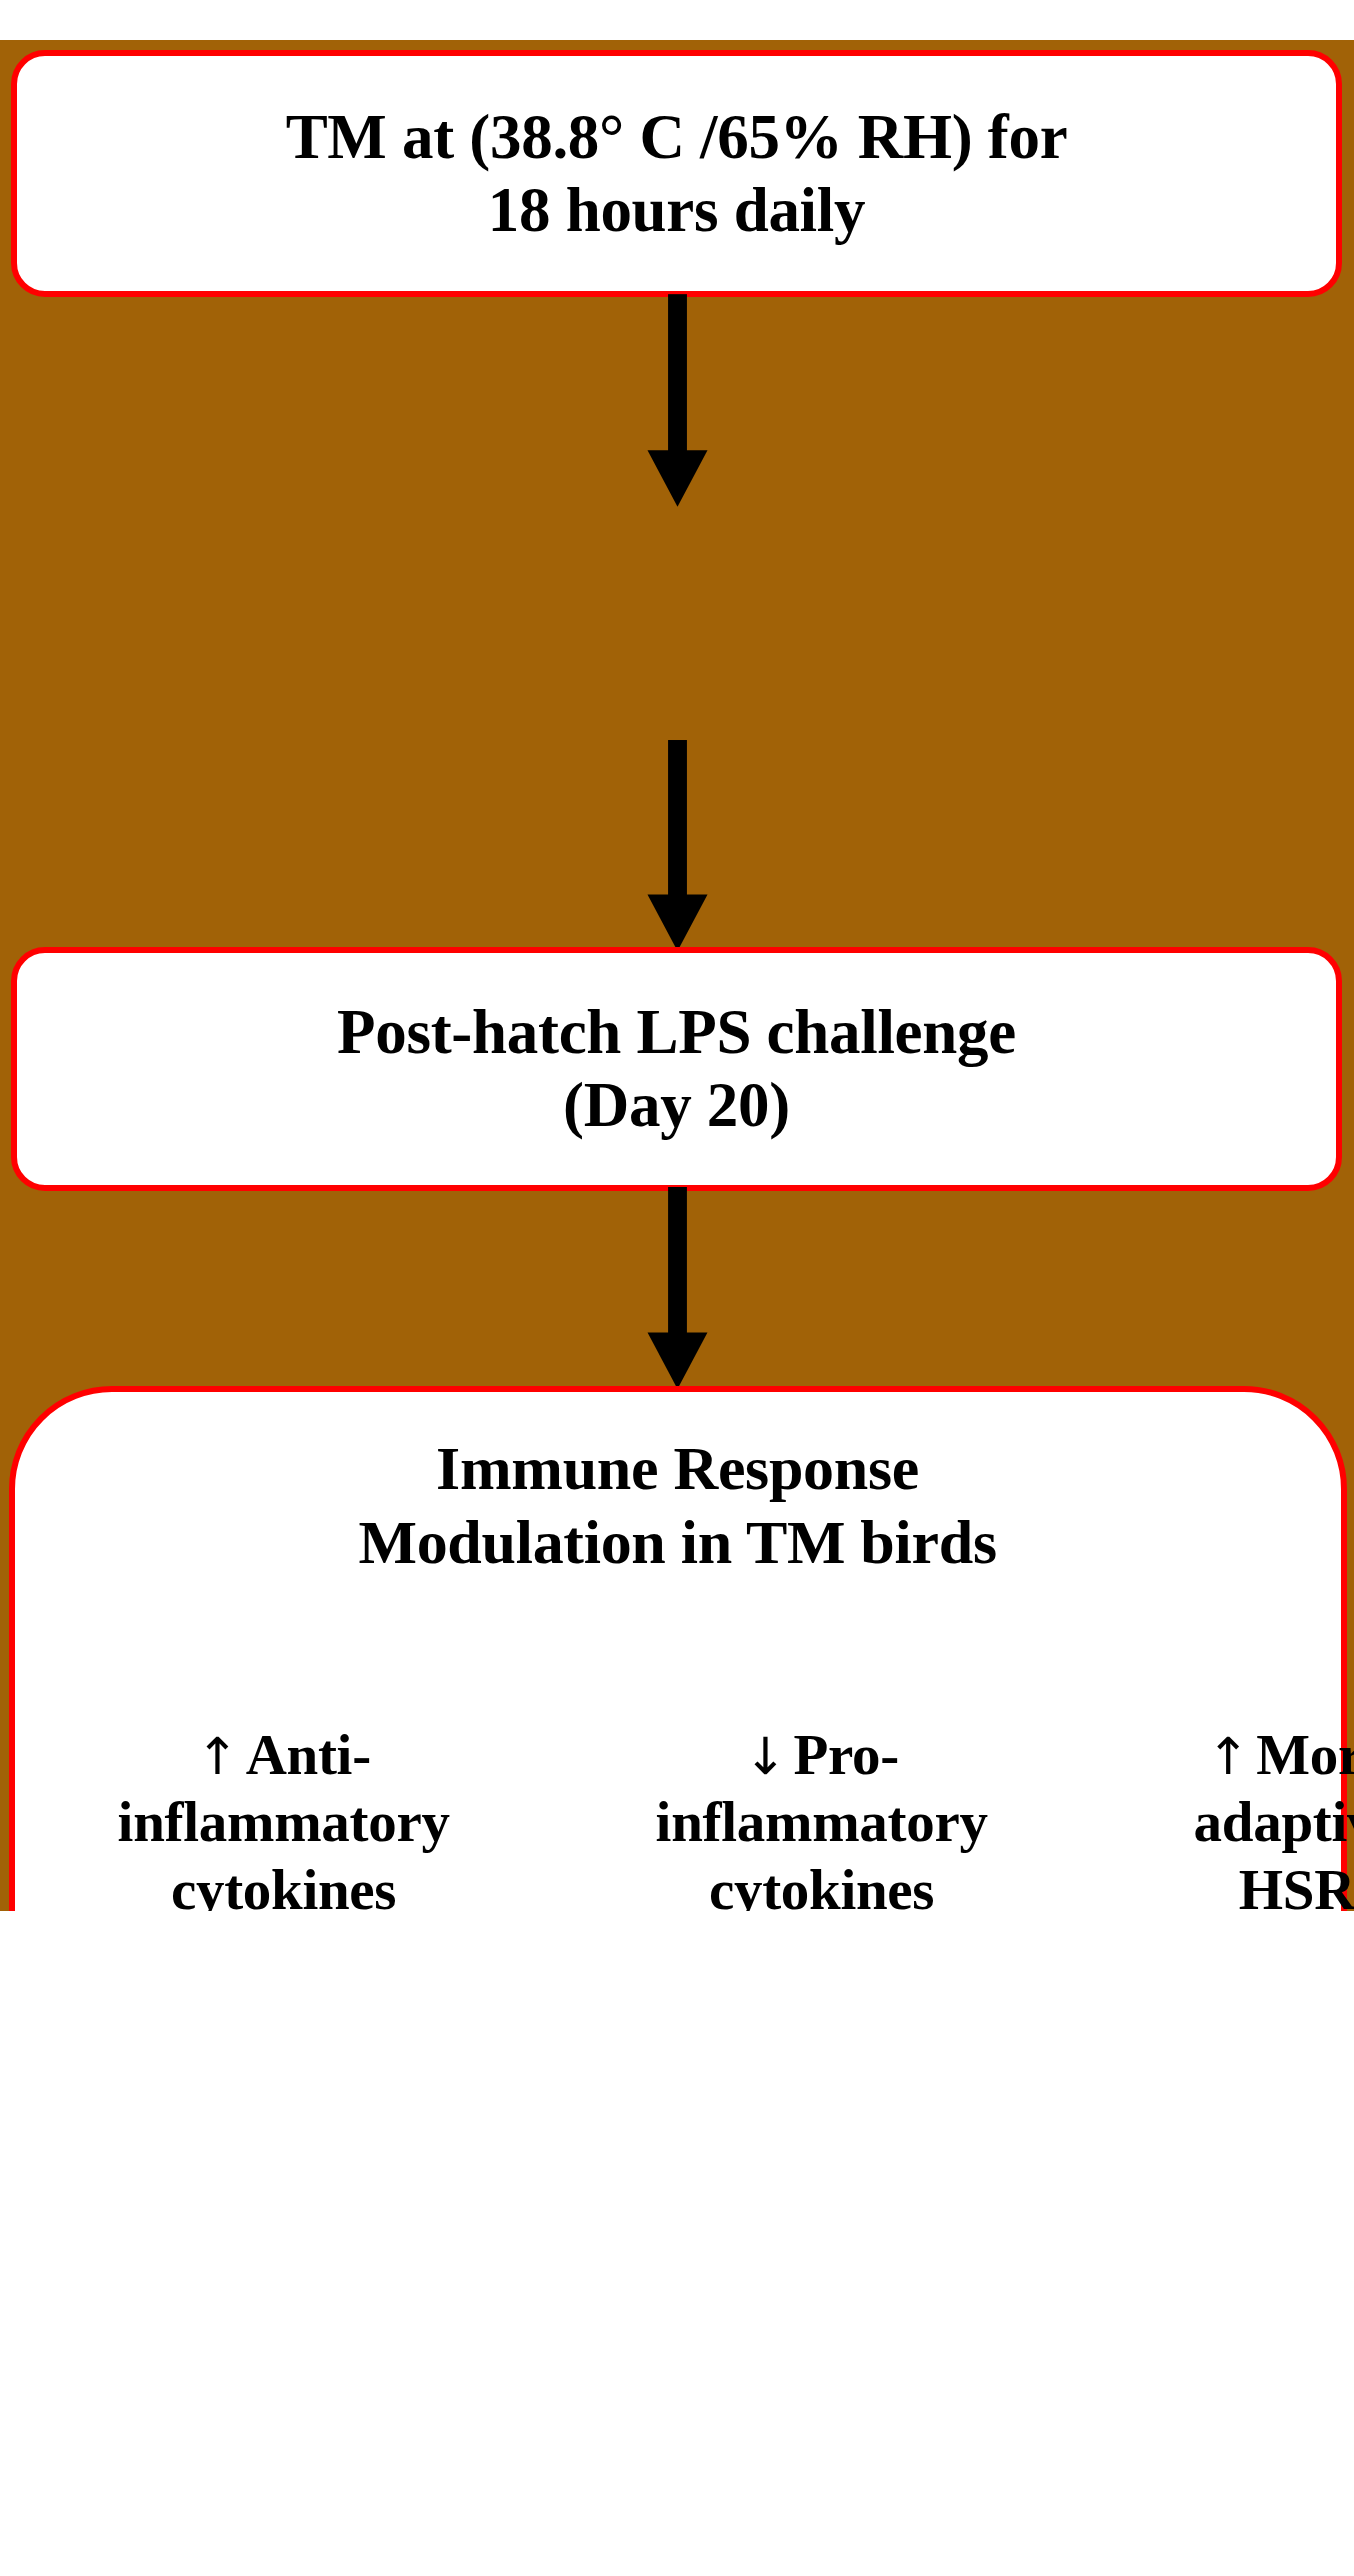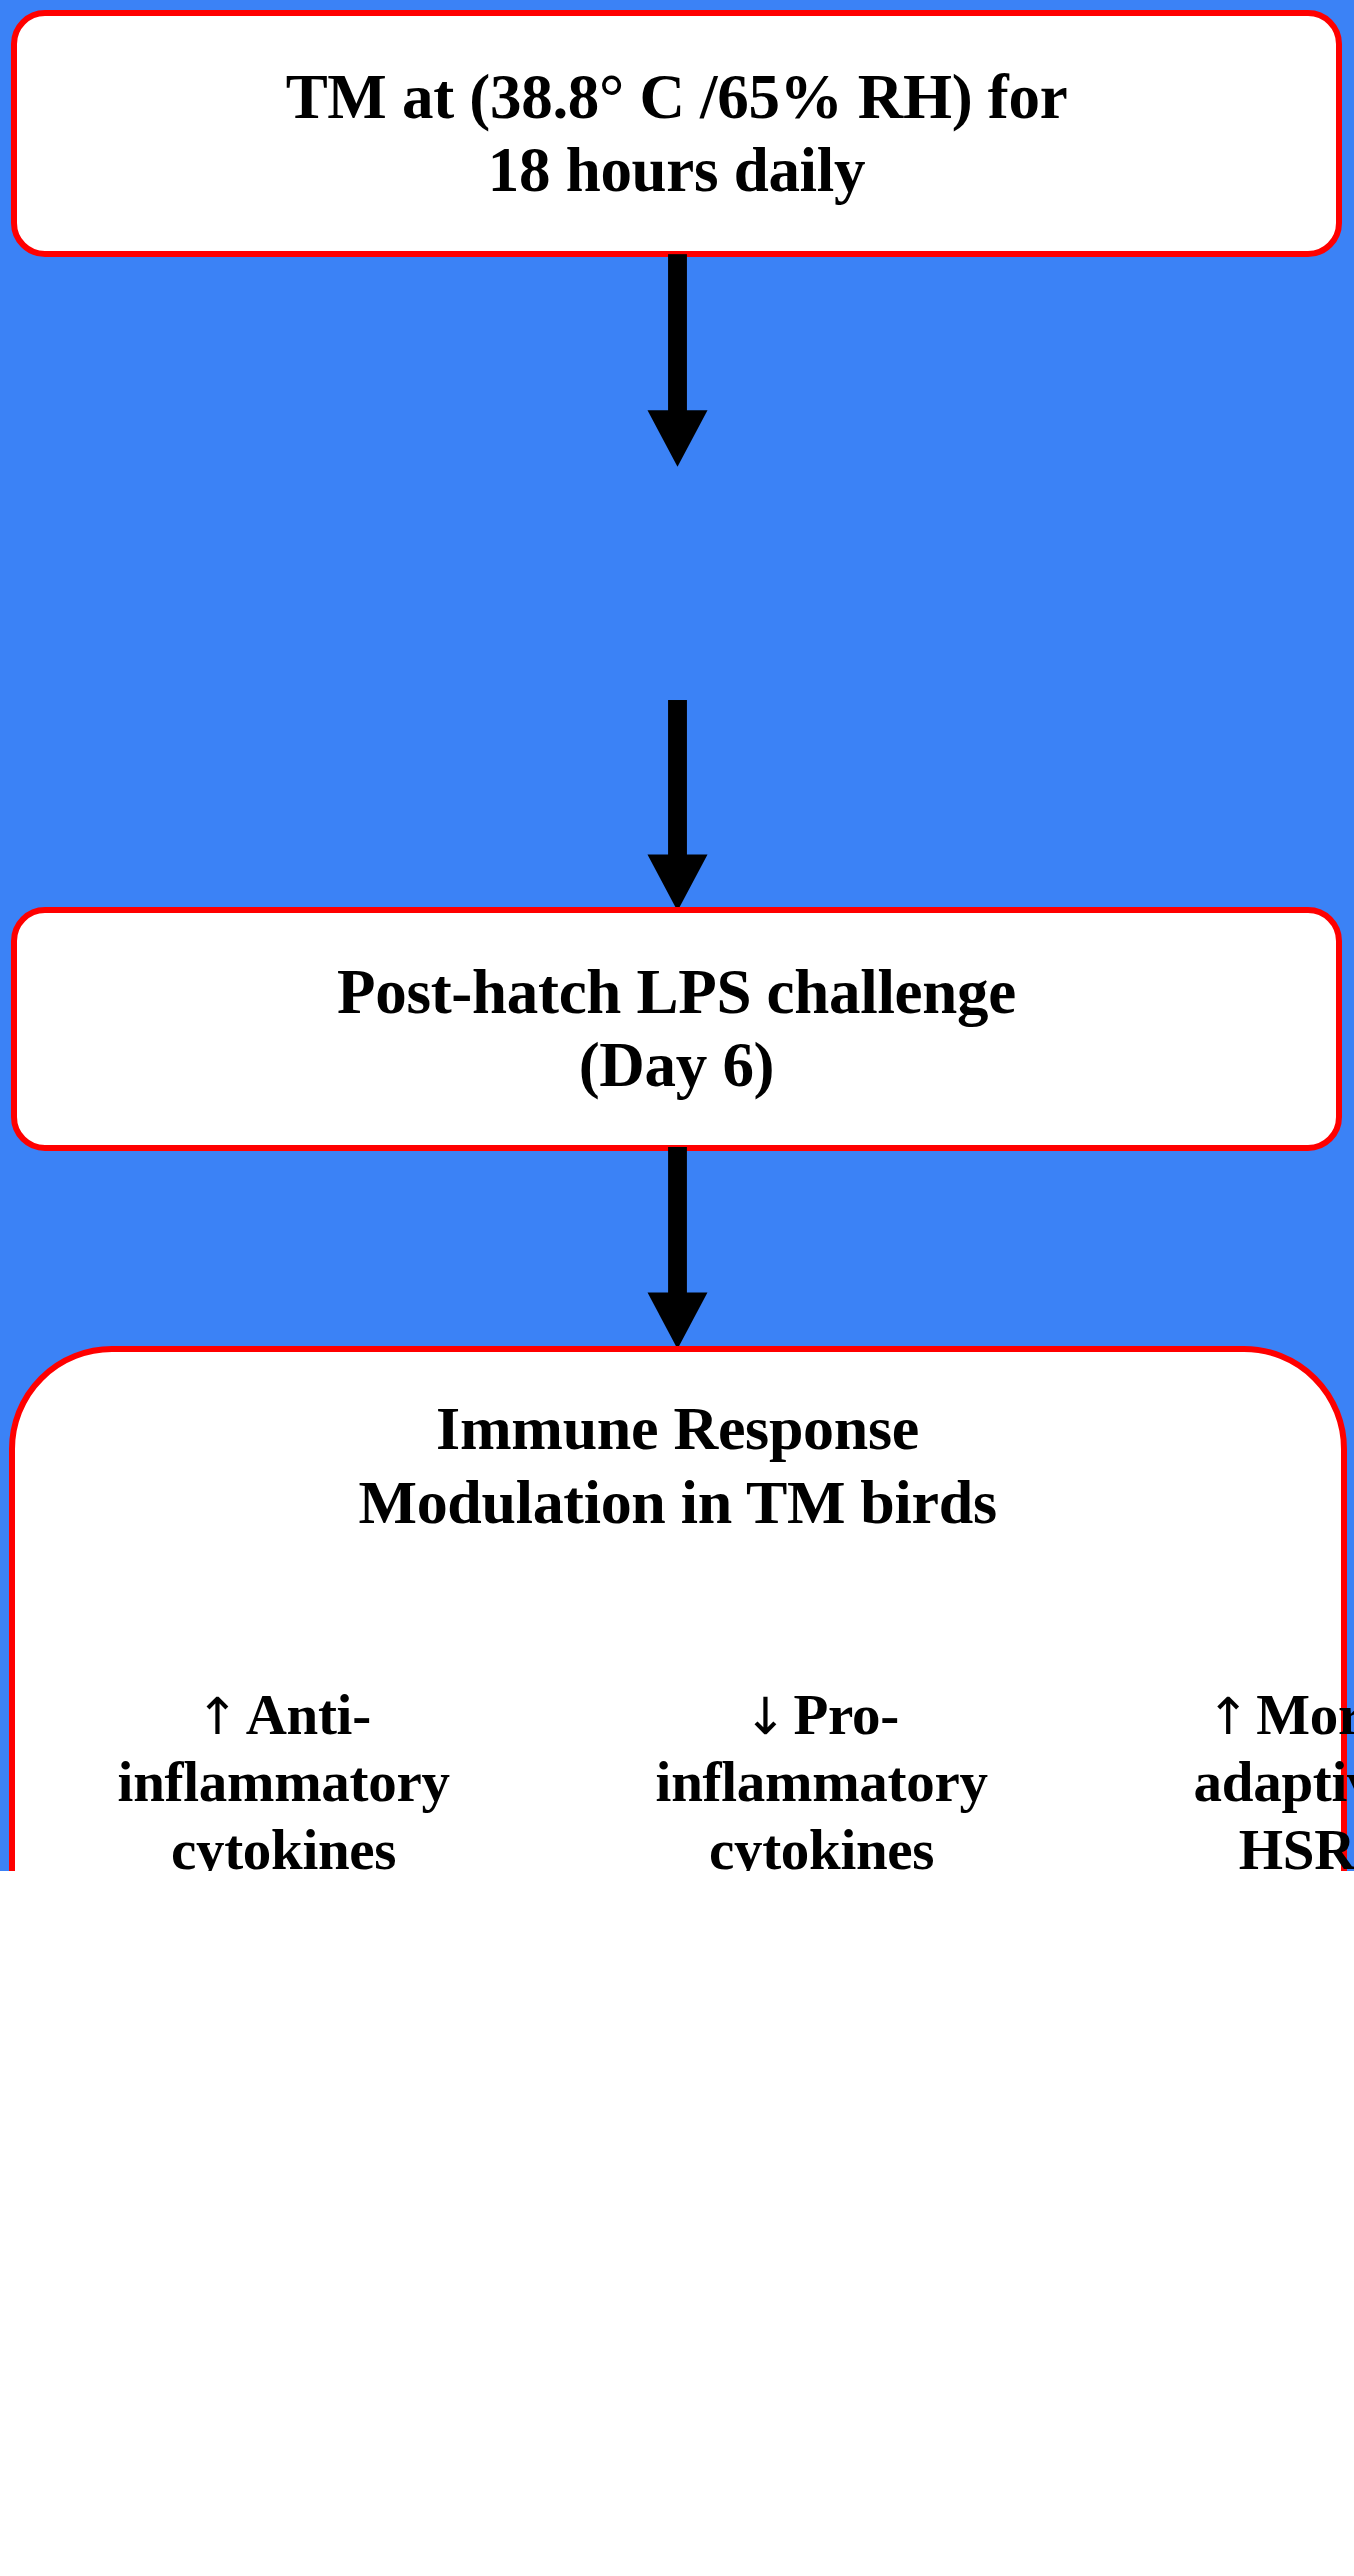--- a/index.html
+++ b/index.html
@@ -4,23 +4,24 @@
 <style>
   html, body {
     margin: 0;
     padding: 0;
     background: #ffffff;
   }
   #page {
     position: relative;
     width: 1355px;
     height: 1871px;
-    background: #3b82f6;
+    background: #a16207;
     overflow: hidden;
     font-family: "Liberation Serif", "DejaVu Serif", serif;
+    margin-top: 40px;
   }
 
   .node {
     position: absolute;
     box-sizing: border-box;
     border: 6px solid #ff0000;
     background: #ffffff;
     display: flex;
     flex-direction: column;
     align-items: center;
@@ -138,21 +139,21 @@
     <svg width="1355" height="211" viewBox="0 0 1580 246" aria-hidden="true">
       <g>
         <rect x="779" y="0" width="22" height="188" fill="#000000"></rect>
         <polygon points="755,180 825,180 790,246" fill="#000000"></polygon>
       </g>
     </svg>
   </div>
 
   <div class="node node--lps">
     <div class="node-text">Post-hatch LPS challenge
-(Day 6)</div>
+(Day 20)</div>
   </div>
 
   <div class="connector" style="top:1147px;height:202px;">
     <svg width="1355" height="202" viewBox="0 0 1580 236" aria-hidden="true">
       <g>
         <rect x="779" y="0" width="22" height="178" fill="#000000"></rect>
         <polygon points="755,170 825,170 790,236" fill="#000000"></polygon>
       </g>
     </svg>
   </div>

